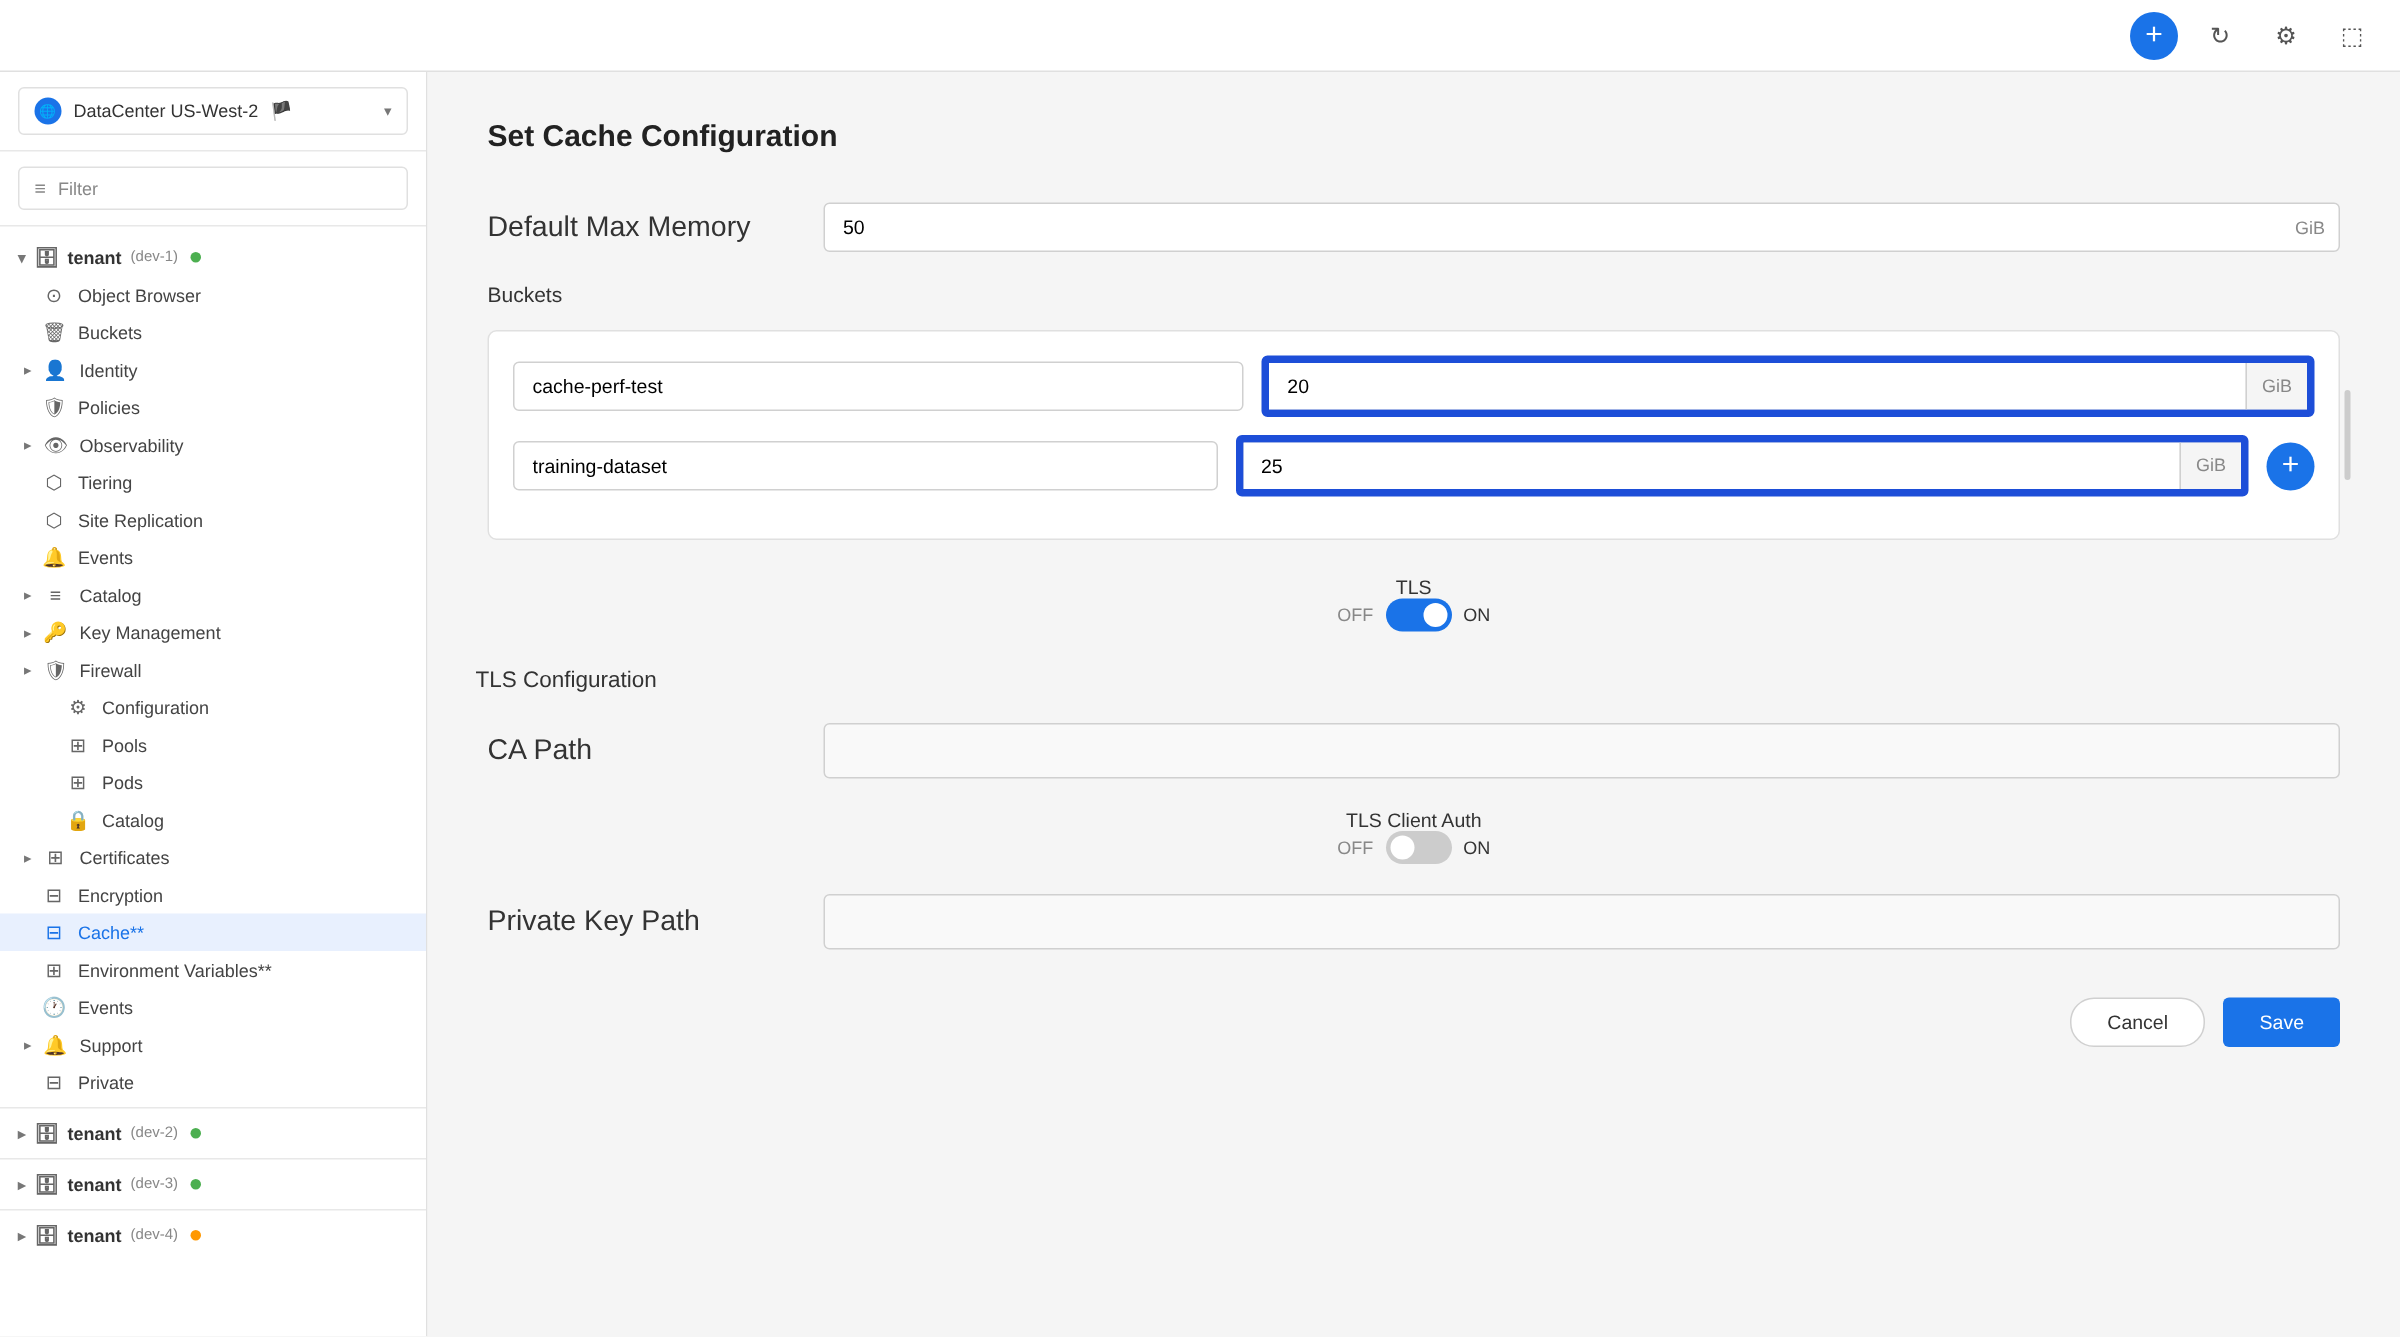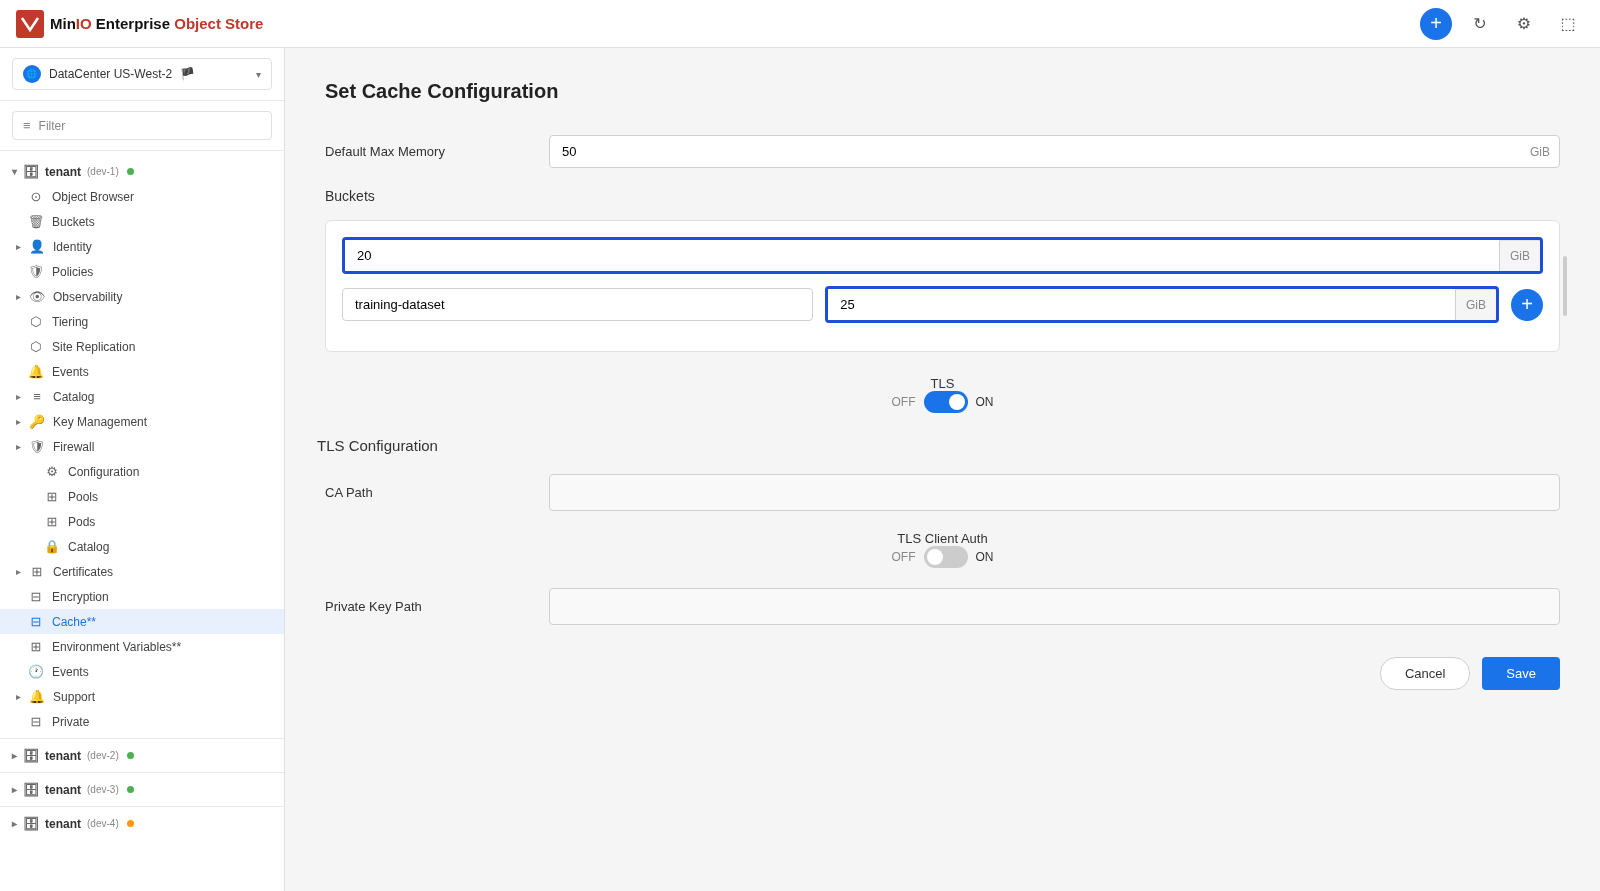--- a/index.html
+++ b/index.html
@@ -48,32 +48,32 @@
     .nav-icon { font-size: 13px; color: #666; width: 16px; text-align: center; }
     .nav-item.active .nav-icon { color: #1a73e8; }
     .nav-label { flex: 1; }
 
     
     .main-content { flex: 1; overflow-y: auto; padding: 32px 40px; background: #f5f5f5; }
     .page-title { font-size: 20px; font-weight: 600; color: #222; margin-bottom: 32px; }
 
     .form-section { margin-bottom: 24px; }
     .field-row { display: flex; align-items: center; margin-bottom: 20px; gap: 24px; }
-    .field-label { font-size: 13px; color: #333; width: 200px; flex-shrink: 0; }
+    .field-label { font-size: 19px; color: #333; width: 200px; flex-shrink: 0; }
     .field-input-wrap { flex: 1; position: relative; display: flex; align-items: center; }
     .field-input { width: 100%; padding: 8px 50px 8px 12px; border: 1px solid #d0d0d0; border-radius: 4px; background: #fff; font-size: 13px; outline: none; }
     .input-unit { position: absolute; right: 10px; font-size: 12px; color: #888; }
 
     .section-label { font-size: 14px; font-weight: 500; color: #333; margin-bottom: 16px; }
 
     .buckets-card { background: #fff; border: 1px solid #e0e0e0; border-radius: 6px; padding: 16px; position: relative; }
     .bucket-row { display: flex; align-items: center; gap: 12px; margin-bottom: 12px; }
     .bucket-row:last-child { margin-bottom: 0; }
     .bucket-name-input { flex: 1; padding: 8px 12px; border: 1px solid #d0d0d0; border-radius: 4px; font-size: 13px; background: #fff; }
-    .bucket-size-wrap { display: flex; align-items: center; border: 3px solid #1d4ed8; border-radius: 4px; overflow: hidden; background: #e5e5e5; flex: 1.5; }
+    .bucket-size-wrap { display: flex; border: 5px solid #1d4ed8; border-radius: 4px; overflow: hidden; background: #e5e5e5; flex: 1.5; }
     .bucket-size-input { flex: 1; padding: 8px 12px; border: none; font-size: 13px; outline: none; }
     .bucket-unit { padding: 8px 10px; background: #f5f5f5; font-size: 12px; color: #888; border-left: 1px solid #d0d0d0; }
     .add-bucket-btn { width: 32px; height: 32px; background: #1a73e8; border: none; border-radius: 50%; color: white; font-size: 20px; cursor: pointer; display: flex; align-items: center; justify-content: center; font-weight: 300; }
     .scrollbar-hint { position: absolute; right: -8px; top: 50%; transform: translateY(-50%); width: 4px; height: 60px; background: #ccc; border-radius: 2px; }
 
     .tls-row { display: flex; align-items: center; margin-bottom: 24px; margin-top: 8px; flex-direction: column; }
     .tls-label { font-size: 13px; color: #333; flex: 1; }
     .toggle-wrap { display: flex; align-items: center; gap: 8px; }
     .toggle-off-label { font-size: 12px; color: #888; }
     .toggle-on-label { font-size: 12px; color: #333; font-weight: 500; }
@@ -94,30 +94,20 @@
     .form-actions { display: flex; justify-content: flex-end; gap: 12px; margin-top: 32px; }
     .btn-cancel { padding: 8px 24px; border: 1px solid #d0d0d0; border-radius: 16px; background: #fff; font-size: 13px; cursor: pointer; color: #333; }
     .btn-save { padding: 8px 24px; border: none; border-radius: 4px; background: #1a73e8; font-size: 13px; cursor: pointer; color: white; font-weight: 500; }
 
     .divider { height: 1px; background: #e8e8e8; margin: 4px 0; }
   </style>
 </head>
 <body>
 
 <div class="topbar">
-  <div class="topbar-logo">
-    <div class="logo-icon">
-      <svg width="20" height="16" viewBox="0 0 20 16" fill="none">
-        <path d="M2 2 L10 14 L18 2" stroke="white" stroke-width="2.5" fill="none"></path>
-      </svg>
-    </div>
-    <div class="logo-text">
-      Min<span>IO</span> <strong>Enterprise</strong> <span>Object Store</span>
-    </div>
-  </div>
   <div class="topbar-spacer"></div>
   <button class="topbar-btn primary">+</button>
   <button class="topbar-btn">↻</button>
   <button class="topbar-btn">⚙</button>
   <button class="topbar-btn">⬚</button>
 </div>
 
 <div class="main-layout">
 
   <div class="sidebar">
@@ -296,20 +286,21 @@
         <input class="field-input" type="text" value="50" style="">
         <span class="input-unit">GiB</span>
       </div>
     </div>
 
     <div class="form-section">
       <div class="section-label">Buckets</div>
       <div class="buckets-card">
 
         <div class="bucket-row">
+          <input class="bucket-name-input" type="text" value="cache-perf-test" style="">
           <div class="bucket-size-wrap">
             <input class="bucket-size-input" type="text" value="20" style="">
             <span class="bucket-unit">GiB</span>
           </div>
         </div>
 
         <div class="bucket-row">
           <input class="bucket-name-input" type="text" value="training-dataset" style="">
           <div class="bucket-size-wrap">
             <input class="bucket-size-input" type="text" value="25" style="">

